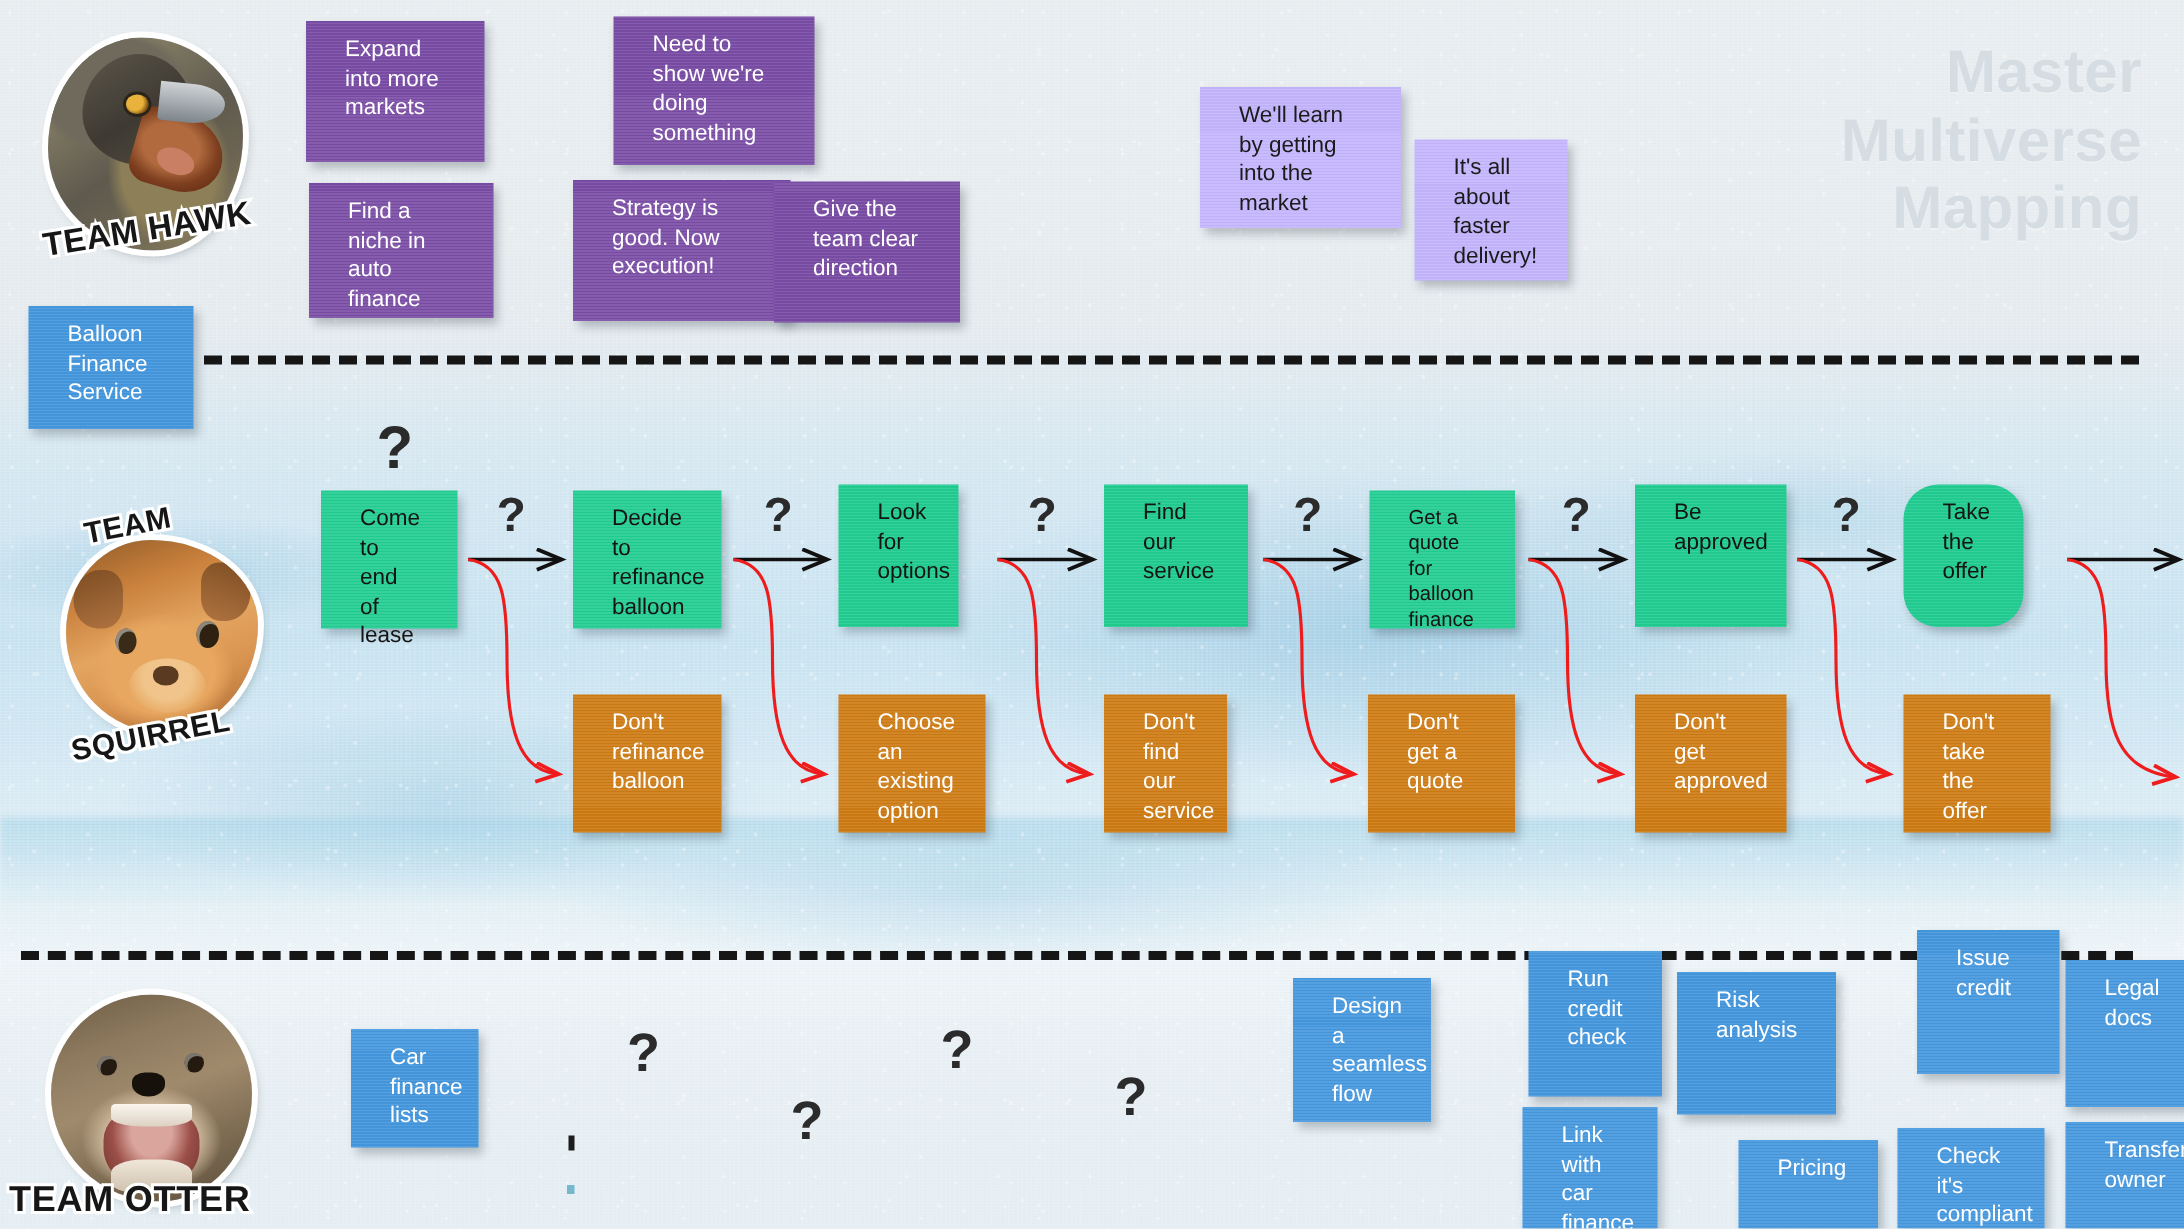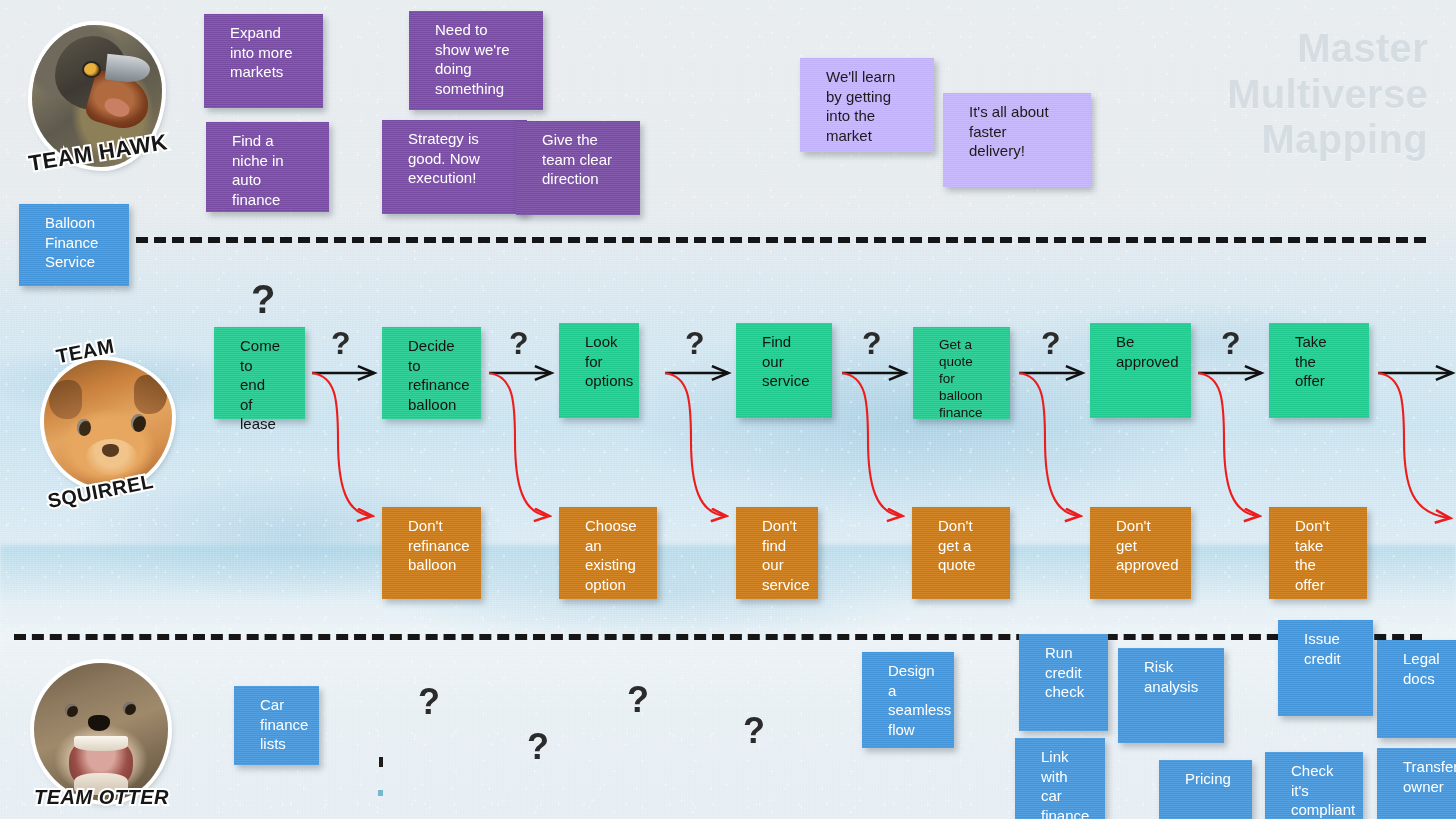--- a/index.html
+++ b/index.html
@@ -60,21 +60,21 @@
     font-size:15px;line-height:1.30;color:#fff;
     box-shadow:3px 4px 6px rgba(40,55,65,.28);
     background-blend-mode:overlay;}
   .note::after{content:"";position:absolute;inset:0;pointer-events:none;opacity:.16;
     background-image:repeating-linear-gradient(0deg,rgba(255,255,255,.55) 0 1px,rgba(0,0,0,.12) 1px 2px);}
   .note span{position:relative;z-index:1;display:block;}
   .n-purple{background:#7a4ca5;}
   .n-pink{background:#c4b5fd;color:#1b1b1b;}
   .n-blue{background:#4597dd;}
   .n-green{background:#22cd92;color:#141414;}
-  .n-orange{background:#cd7a12;margin-top:44px;}
+  .n-orange{background:#cd7a12;}
   .small{font-size:13.5px;line-height:1.26;}
 
   
   .qmark{position:absolute;color:#2b2b2b;font-weight:700;line-height:1;
     font-family:"Liberation Sans","DejaVu Sans",sans-serif;user-select:none;}
 
   
   #arrows{position:absolute;inset:0;pointer-events:none;}
 
   
@@ -197,21 +197,21 @@
     </div>
 
   <div class="note n-purple" style="left:516px;top:121px;width:124px;height:94px;">
     <span>Give the team clear direction</span>
     </div>
 
   <div class="note n-pink" style="left:800px;top:58px;width:134px;height:94px;">
     <span>We'll learn by getting into the market</span>
     </div>
 
-  <div class="note n-pink" style="left:943px;top:93px;width:148px;height:94px;">
+  <div class="note n-pink" style="left:943px;top:93px;width:102px;height:94px;">
     <span>It's all about faster delivery!</span>
     </div>
 
   <div class="note n-blue" style="left:19px;top:204px;width:110px;height:82px;">
     <span>Balloon Finance Service</span>
     </div>
 
   <div class="avatar-wrap" style="left:44px;top:360px;width:128px;height:128px;">
     <div class="avatar" style="width:128px;height:128px;border-radius:44% 56% 50% 50%/48% 44% 56% 52%;">
       <div class="sq-body"></div>
@@ -245,21 +245,21 @@
     </div>
   <div class="note n-green" style="left:736px;top:323px;width:96px;height:95px;">
     <span>Find our service</span>
     </div>
   <div class="note n-green small" style="left:913px;top:327px;width:97px;height:92px;">
     <span>Get a quote for balloon finance</span>
     </div>
   <div class="note n-green" style="left:1090px;top:323px;width:101px;height:95px;">
     <span>Be approved</span>
     </div>
-  <div class="note n-green" style="left:1269px;top:323px;width:100px;height:95px;">
+  <div class="note n-green" style="left:1269px;top:323px;width:80px;height:95px;border-radius:23px;">
     <span>Take the offer</span>
     </div>
 
   <div class="note n-orange" style="left:382px;top:463px;width:99px;height:92px;">
     <span>Don't refinance balloon</span>
     </div>
   <div class="note n-orange" style="left:559px;top:463px;width:98px;height:92px;">
     <span>Choose an existing option</span>
     </div>
   <div class="note n-orange" style="left:736px;top:463px;width:82px;height:92px;">
@@ -308,21 +308,21 @@
     <div class="avatar" style="width:134px;height:138px;border-radius:50% 50% 46% 54%/48% 48% 52% 52%;">
       <div class="ot-body"></div>
       <div class="ot-eyeL"></div>
       <div class="ot-eyeR"></div>
       <div class="ot-nose"></div>
       <div class="ot-mouth"></div>
       <div class="ot-teeth"></div>
       <div class="ot-lowjaw"></div>
     </div>
   </div>
-  <div class="team-label" style="left:34px;top:786px;font-size:20px;font-style:italic;">TEAM OTTER</div>
+  <div class="team-label" style="left:6px;top:786px;font-size:24px;">TEAM OTTER</div>
 
   <div class="artifact" style="left:379px;top:757px;width:4px;height:10px;background:#1c1c1c;"></div>
   <div class="artifact" style="left:378px;top:790px;width:5px;height:6px;background:#4fa6c2;opacity:.75;"></div>
 
   <div class="qmark" style="left:418px;top:684px;font-size:36px;">?</div>
   <div class="qmark" style="left:527px;top:729px;font-size:36px;">?</div>
   <div class="qmark" style="left:627px;top:682px;font-size:36px;">?</div>
   <div class="qmark" style="left:743px;top:713px;font-size:36px;">?</div>
 
   <div class="note n-blue" style="left:234px;top:686px;width:85px;height:79px;">

